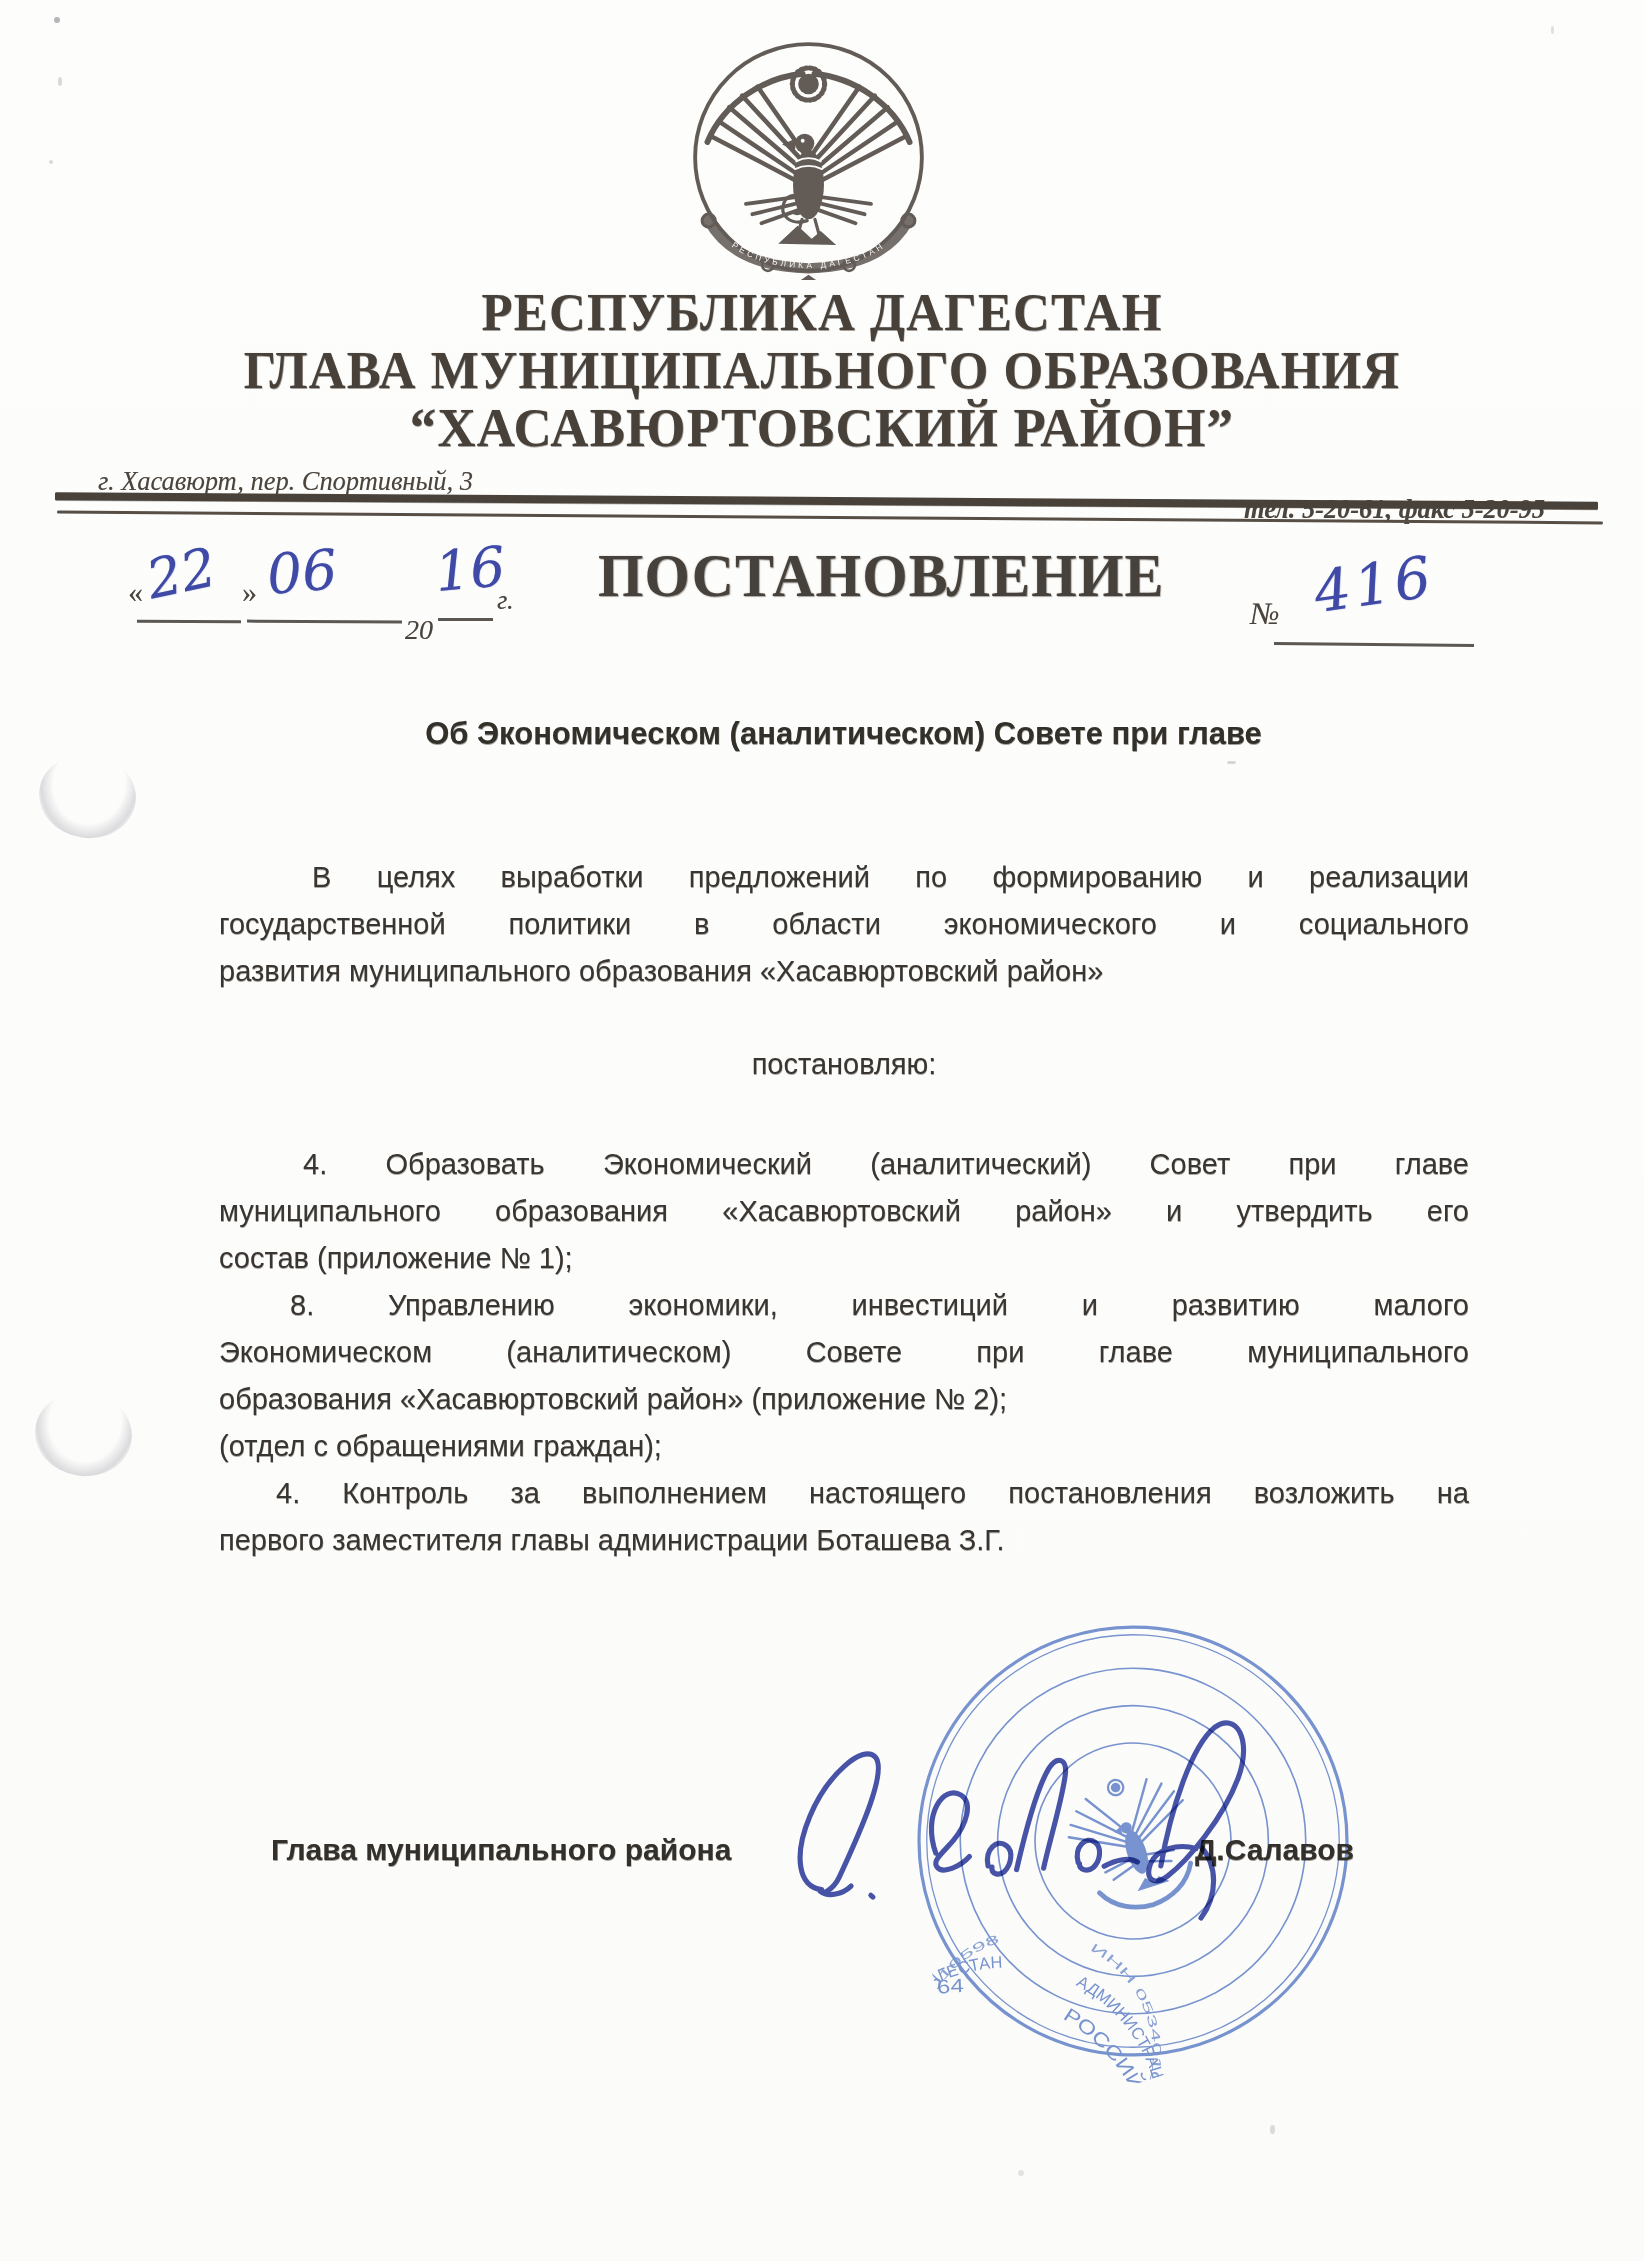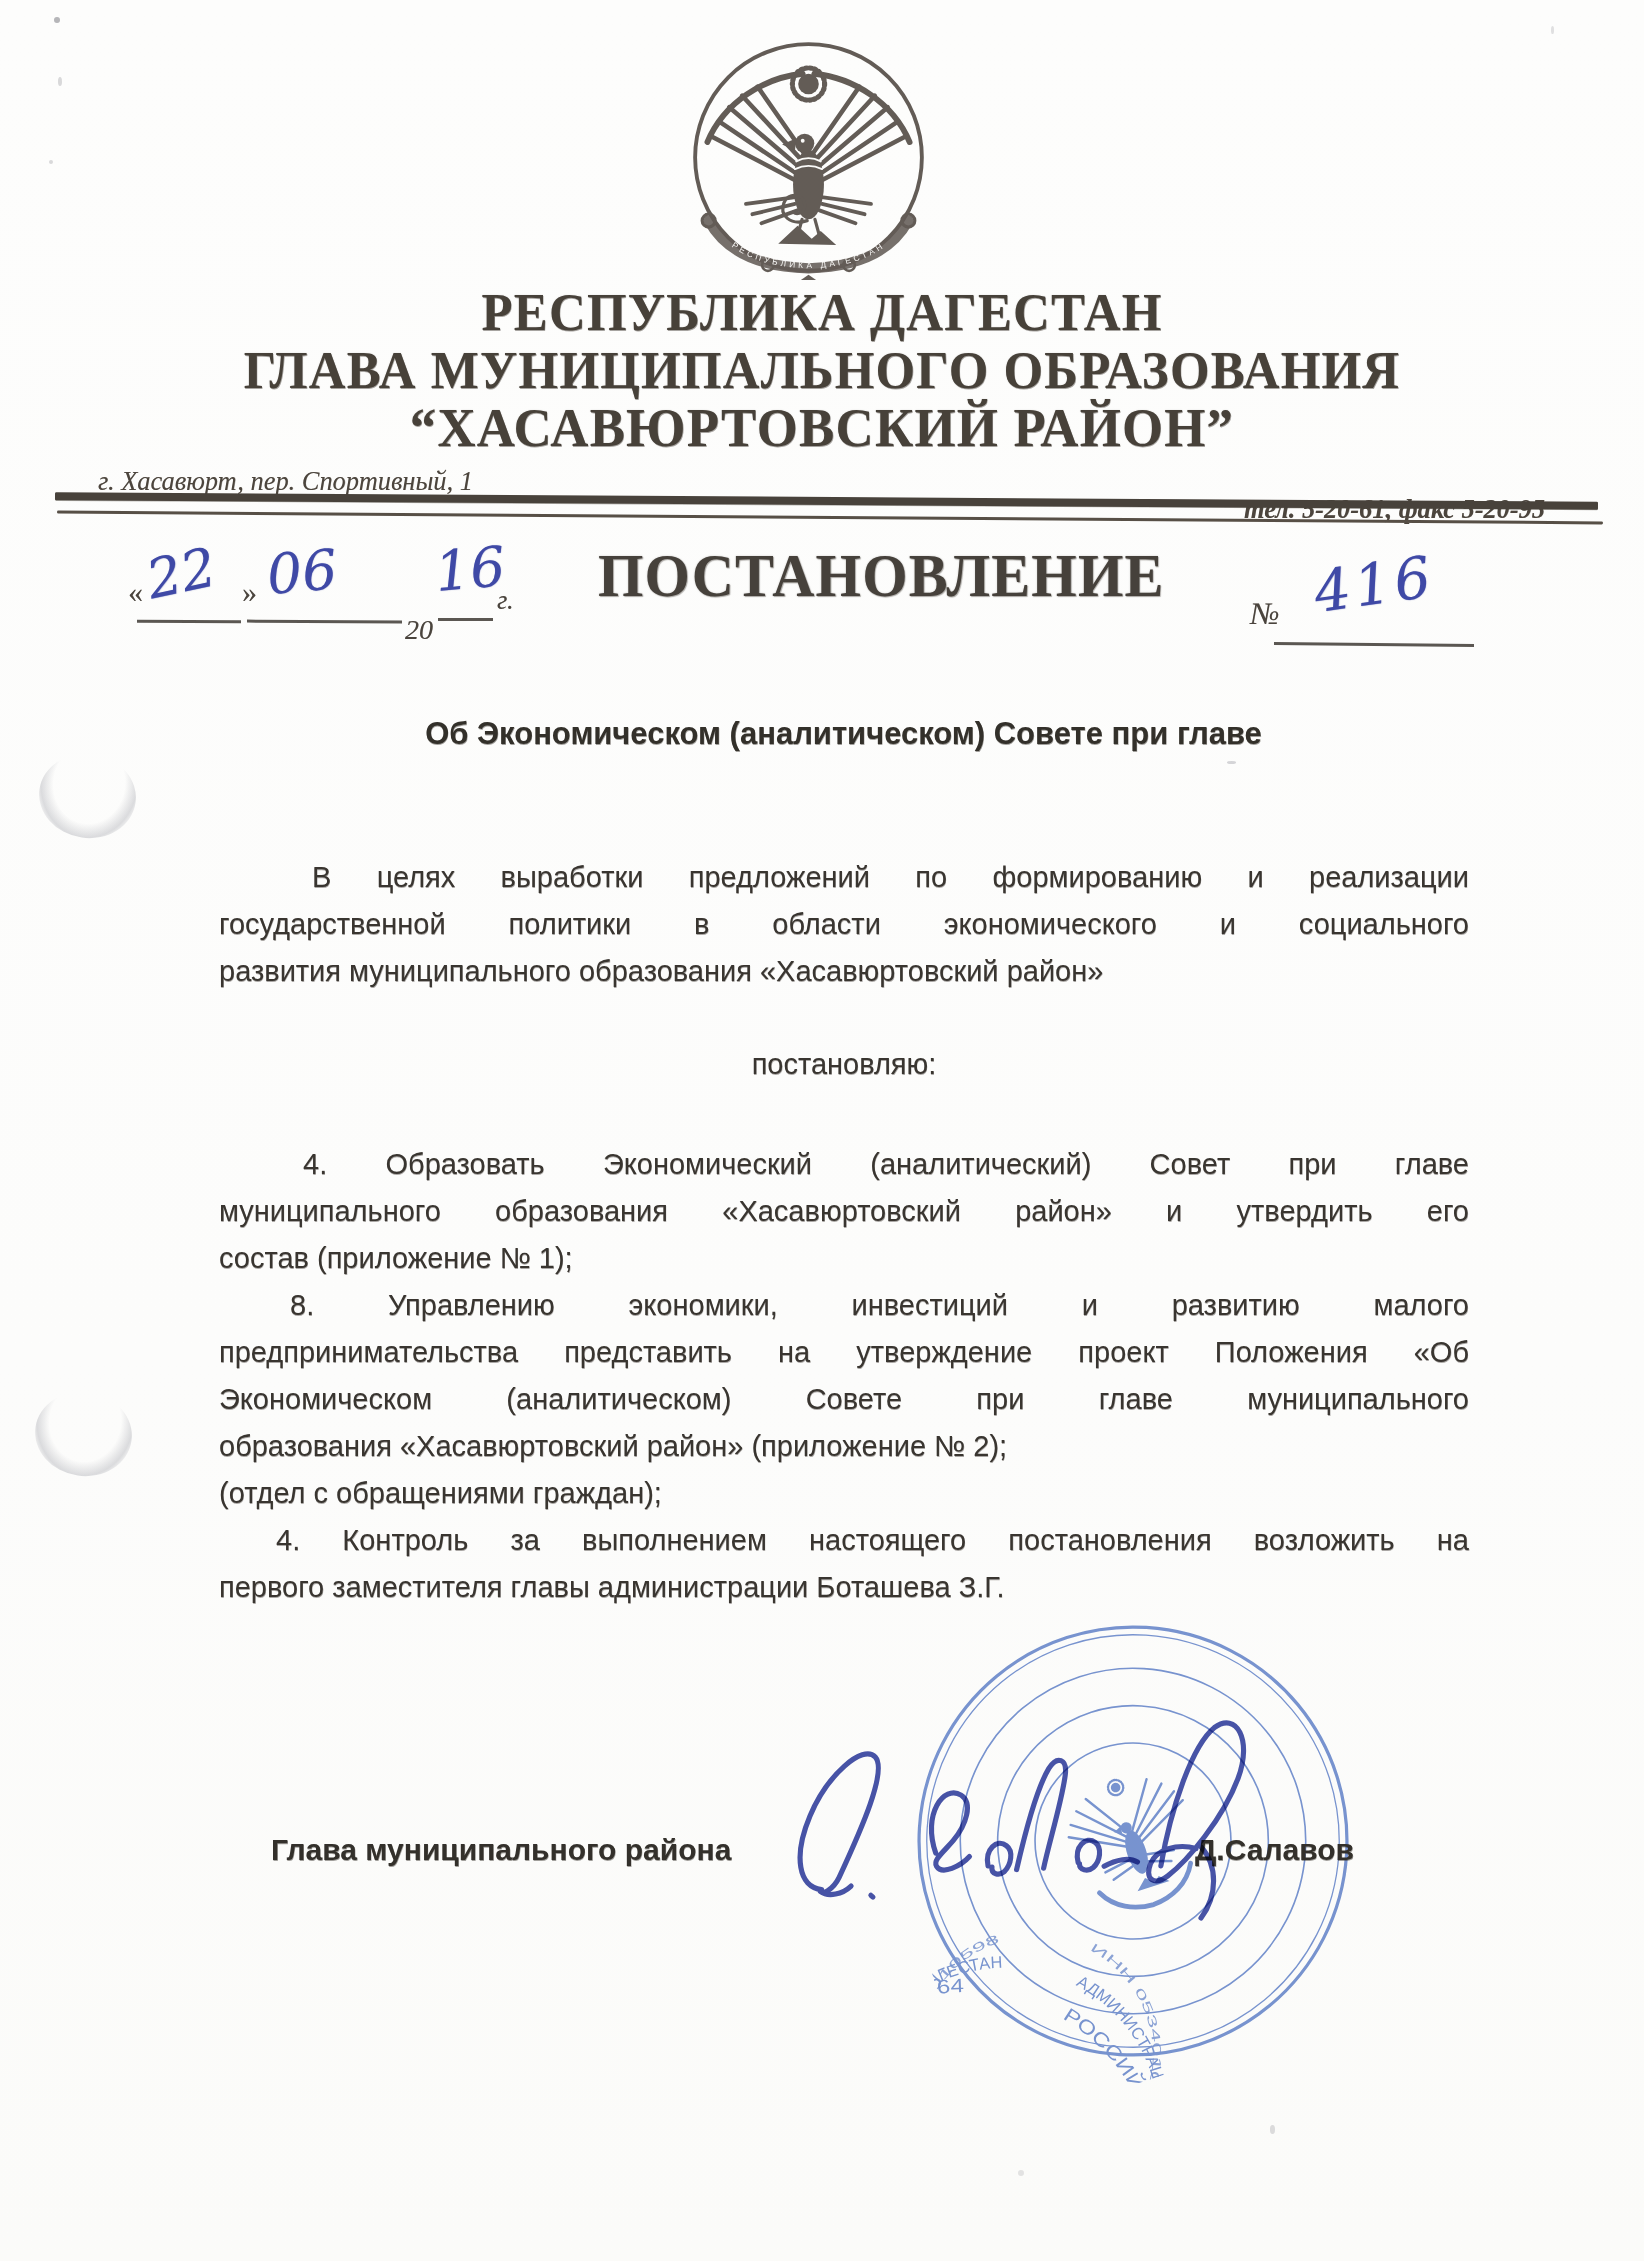--- a/index.html
+++ b/index.html
@@ -156,21 +156,21 @@
       </g>
     </g>
     <text font-family="Liberation Sans, sans-serif" font-size="13" letter-spacing="5" fill="#f6f5f3">
       <textPath href="#ribbonPath" startOffset="50%" text-anchor="middle">РЕСПУБЛИКА ДАГЕСТАН</textPath>
     </text>
   </svg>
 
   <div class="hdr hdr1">РЕСПУБЛИКА ДАГЕСТАН</div>
   <div class="hdr hdr2">ГЛАВА МУНИЦИПАЛЬНОГО ОБРАЗОВАНИЯ</div>
   <div class="hdr hdr3">“ХАСАВЮРТОВСКИЙ РАЙОН”</div>
-  <div class="addr addr-left">г. Хасавюрт, пер. Спортивный, 1</div>
+  <div class="addr addr-left">г. Хасавюрт, пер. Спортивный, 3</div>
   <div class="addr addr-right">тел. 5-20-61,  факс 5-20-95</div>
   <div class="rule rule-thick"></div>
   <div class="rule rule-thin"></div>
 
   <div class="doc-type">ПОСТАНОВЛЕНИЕ</div>
   <span class="printed q1">«</span>
   <span class="hw hw-day">22</span>
   <span class="printed q2">»</span>
   <span class="hw hw-month">06</span>
   <span class="printed yr-pre">20</span>
@@ -187,21 +187,20 @@
 
   <div class="body-text">
     <div class="bl i-pre">В целях выработки предложений по формированию и реализации</div>
     <div class="bl">государственной политики в области экономического и социального</div>
     <div class="bl last">развития муниципального образования «Хасавюртовский район»</div>
     <div class="bl resolve">постановляю:</div>
     <div class="bl i-1">4. Образовать Экономический (аналитический) Совет при главе</div>
     <div class="bl">муниципального образования «Хасавюртовский район» и утвердить его</div>
     <div class="bl last">состав (приложение № 1);</div>
     <div class="bl i-2">8. Управлению экономики, инвестиций и развитию малого</div>
-    <div class="bl">предпринимательства представить на утверждение проект Положения «Об</div>
     <div class="bl">Экономическом (аналитическом) Совете при главе муниципального</div>
     <div class="bl last">образования «Хасавюртовский район» (приложение № 2);</div>
     <div class="bl last">(отдел с обращениями граждан);</div>
     <div class="bl i-4">4. Контроль за выполнением настоящего постановления возложить на</div>
     <div class="bl last">первого заместителя главы администрации Боташева З.Г.</div>
   </div>
 
   <div class="sig-label">Глава муниципального района</div>
   <div class="sig-name">Д.Салавов</div>
 

